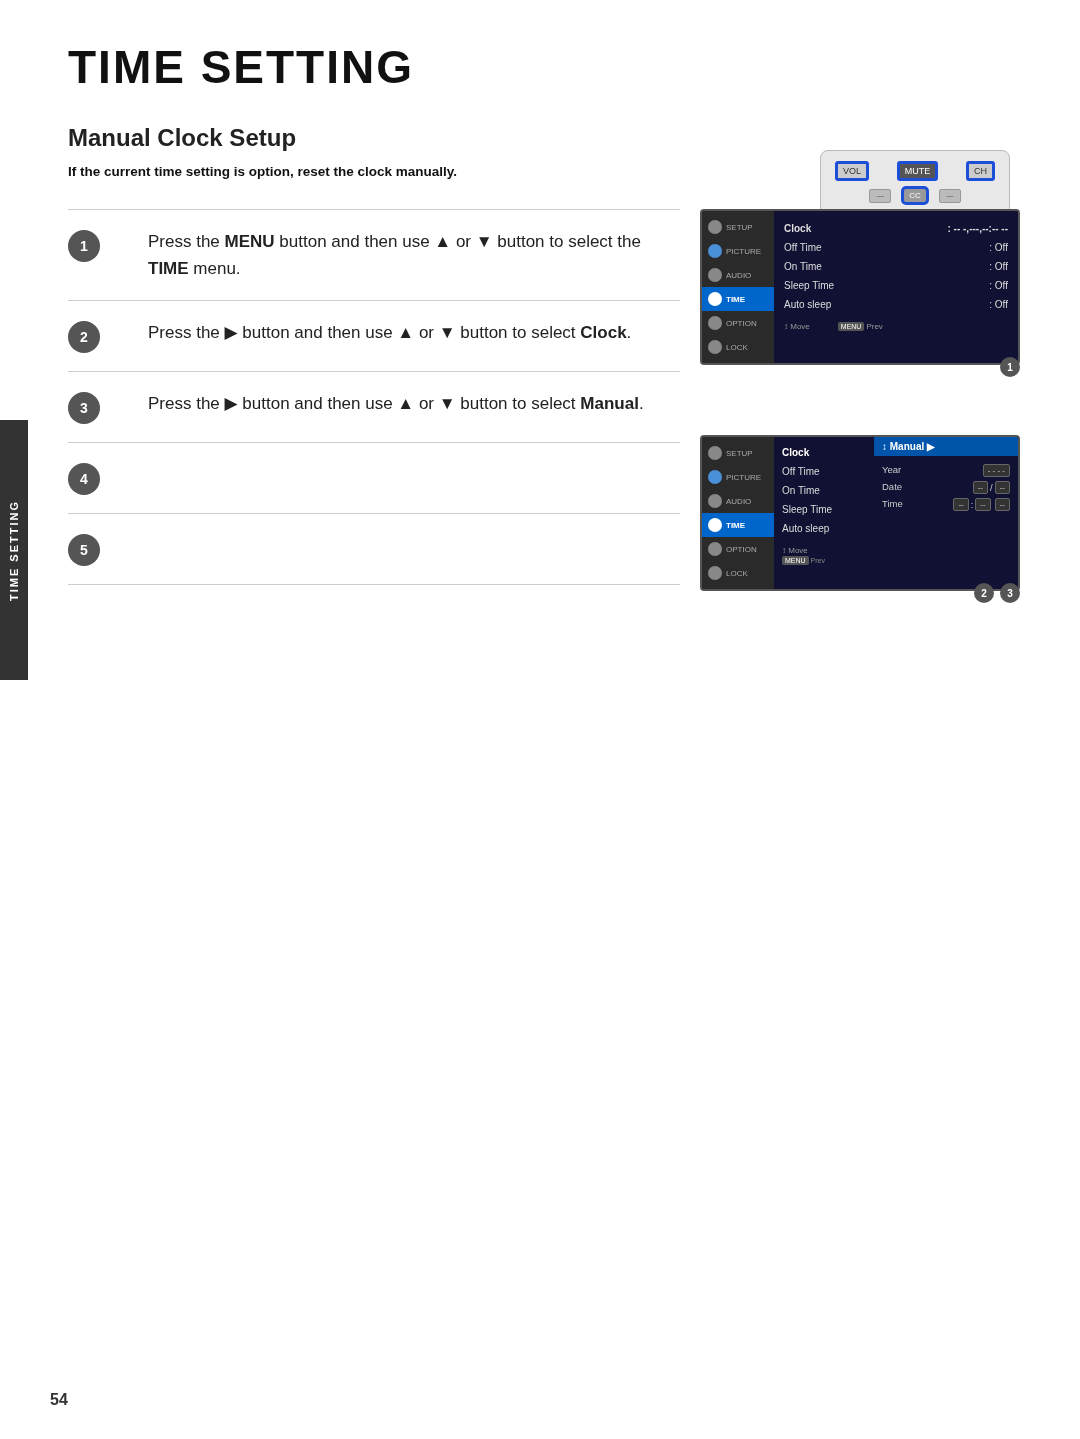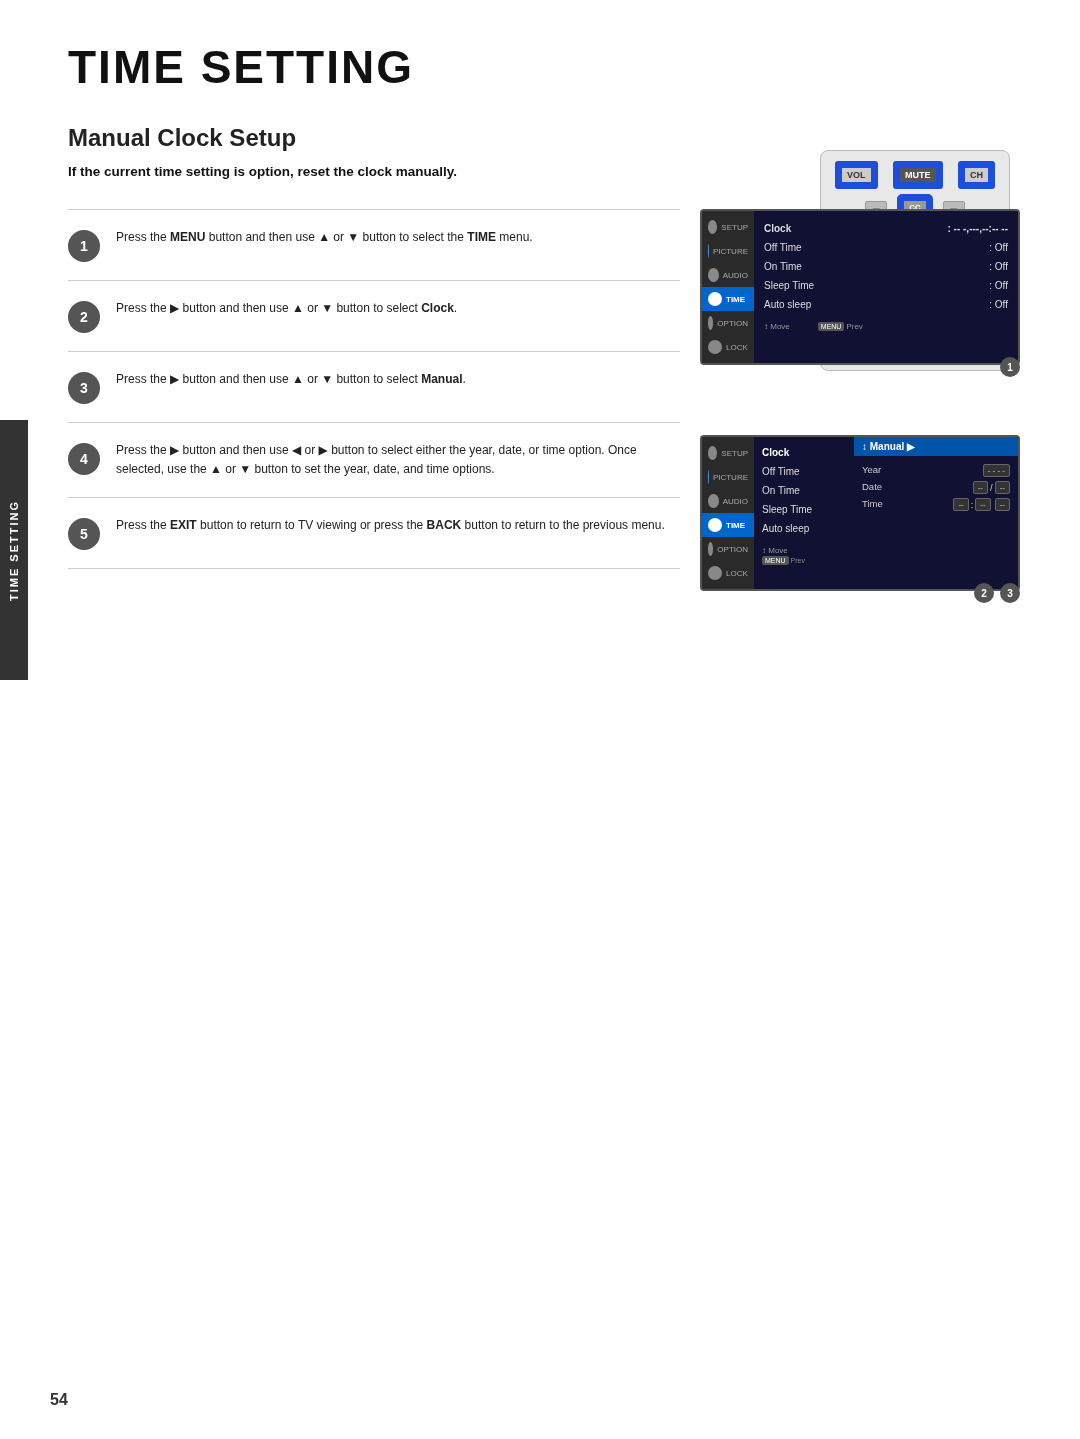--- a/index.html
+++ b/index.html
@@ -84,25 +84,25 @@
 
     .remote-row {
       display: flex;
       justify-content: space-between;
       align-items: center;
       margin-bottom: 5px;
     }
 
     .remote-btn {
       background: #ccc;
-      border: 7px solid #1d4ed8;
+      border: 3px solid #1d4ed8;
       border-radius: 3px;
       font-size: 9px;
       padding: 2px 5px;
-      font-weight: bold;
+      font-weight: normal;
       color: #333;
     }
 
     .remote-btn.mute {
       background: #555;
       color: #fff;
     }
 
     .remote-btn.accent {
       background: #999;
@@ -183,23 +183,24 @@
       color: #fff;
       display: flex;
       align-items: center;
       justify-content: center;
       font-size: 14px;
       font-weight: bold;
       margin-top: 2px;
     }
 
     .step-text {
-      font-size: 12px;
+      font-size: 17px;
       line-height: 1.6;
       flex: 1;
+      margin-left: 32px;
     }
 
     .step-text strong, .step-text b {
       font-weight: 900;
     }
 
     .tv-screen {
       width: 320px;
       background: #1a1a2e;
       border: 2px solid #555;
@@ -207,21 +208,21 @@
       overflow: hidden;
       position: relative;
     }
 
     .tv-screen-inner {
       display: flex;
     }
 
     
     .tv-sidebar {
-      width: 52px;
+      width: 72px;
       background: #2a2a2a;
       padding: 4px 0;
     }
 
     .tv-sidebar-item {
       padding: 5px 6px;
       font-size: 9px;
       color: #aaa;
       text-align: center;
       display: flex;
@@ -462,30 +463,24 @@
 
       <div class="step">
         <div class="step-circle">3</div>
         <div class="step-text">
           Press the ▶ button and then use ▲ or ▼ button to select <strong>Manual</strong>.
         </div>
       </div>
 
       <div class="step">
         <div class="step-circle">4</div>
-        <div class="step-text">
-          Press the ▶ button and then use ◀ or ▶ button to select either the year, date, or time option. Once selected, use the ▲ or ▼ button to set the year, date, and time options.
-        </div>
       </div>
 
       <div class="step">
         <div class="step-circle">5</div>
-        <div class="step-text">
-          Press the <strong>EXIT</strong> button to return to TV viewing or press the <strong>BACK</strong> button to return to the previous menu.
-        </div>
       </div>
 
     </div>
 
     <div class="screens-right">
 
       <div class="screen-wrapper">
         <div class="tv-screen">
           <div class="tv-screen-inner">
 

